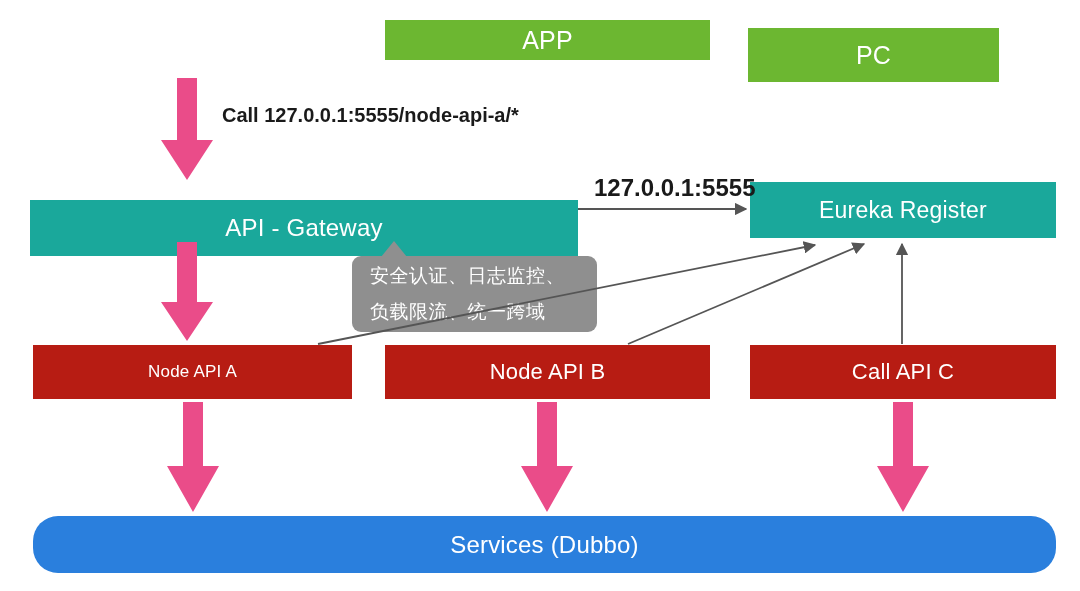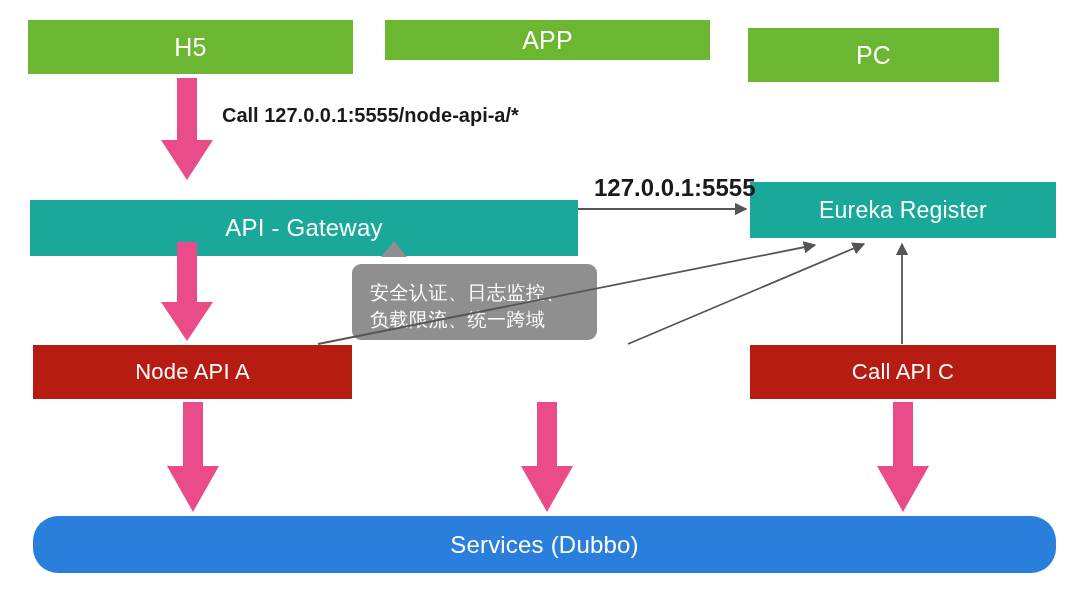--- a/index.html
+++ b/index.html
@@ -40,26 +40,25 @@
   .label-bold { font-weight: bold; }
 
   .tooltip {
     position: absolute;
     background: #8f8f8f;
     border-radius: 9px;
     box-sizing: border-box;
     color: #ffffff;
     display: flex;
     flex-direction: column;
-    justify-content: flex-end;
+    justify-content: space-between;
     padding: 6px 16px 6px 18px;
     line-height: 1.45;
     font-size: 19px;
     letter-spacing: 0.5px;
-    margin-top: 8px;
   }
   .tooltip-tail {
     position: absolute;
     width: 0;
     height: 0;
     border-left: 13px solid transparent;
     border-right: 13px solid transparent;
     border-bottom: 16px solid #8f8f8f;
   }
   svg.overlay {
@@ -69,44 +68,44 @@
     width: 1080px;
     height: 591px;
     pointer-events: none;
   }
 </style>
 </head>
 <body>
 
 <div id="diagram">
 
-  <div class="node node-green" style="left:28px; top:20px; width:325px; height:54px; font-size:25px;">
-    <span>H5</span>
-  </div>
 
   <div class="node node-green" style="left:385px; top:20px; width:325px; height:40px; font-size:25px;">
     <span>APP</span>
   </div>
 
   <div class="node node-green" style="left:748px; top:28px; width:251px; height:54px; font-size:25px;">
     <span>PC</span>
   </div>
 
   <div class="node node-teal" style="left:30px; top:182px; width:548px; height:56px; font-size:24px;margin-top:18px;">
     <span>API - Gateway</span>
   </div>
 
   <div class="node node-teal" style="left:750px; top:182px; width:306px; height:56px; font-size:23px;text-align:center;">
     <span>Eureka Register</span>
   </div>
 
-  <div class="node node-red" style="left:33px; top:345px; width:319px; height:54px; font-size:22px;">
+  <div class="node node-red" style="left:33px; top:345px; width:319px; height:54px; font-size:17px;">
     <span>Node API A</span>
   </div>
 
+  <div class="node node-red" style="left:385px; top:345px; width:325px; height:54px; font-size:22px;">
+    <span>Node API B</span>
+  </div>
 
   <div class="node node-red" style="left:750px; top:345px; width:306px; height:54px; font-size:22px;">
     <span>Call API C</span>
   </div>
 
   <div class="node node-blue" style="left:33px; top:516px; width:1023px; height:57px; font-size:24px;">
     <span>Services (Dubbo)</span>
   </div>
 
   <div class="label-text label-bold" style="left:222px; top:104px; font-size:20px;">Call 127.0.0.1:5555/node-api-a/*</div>

